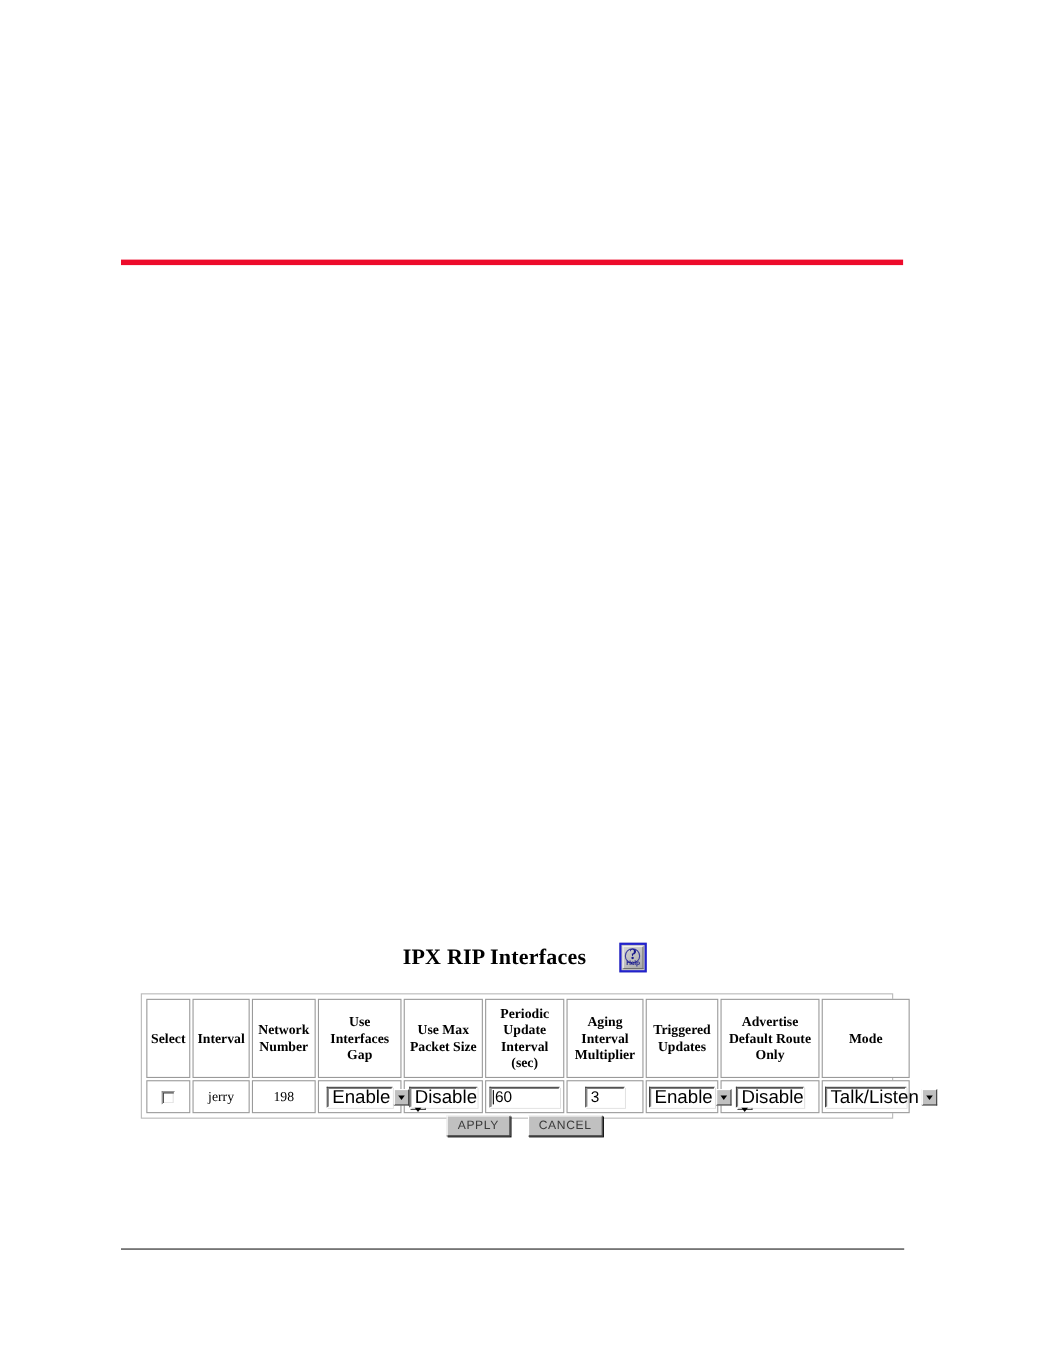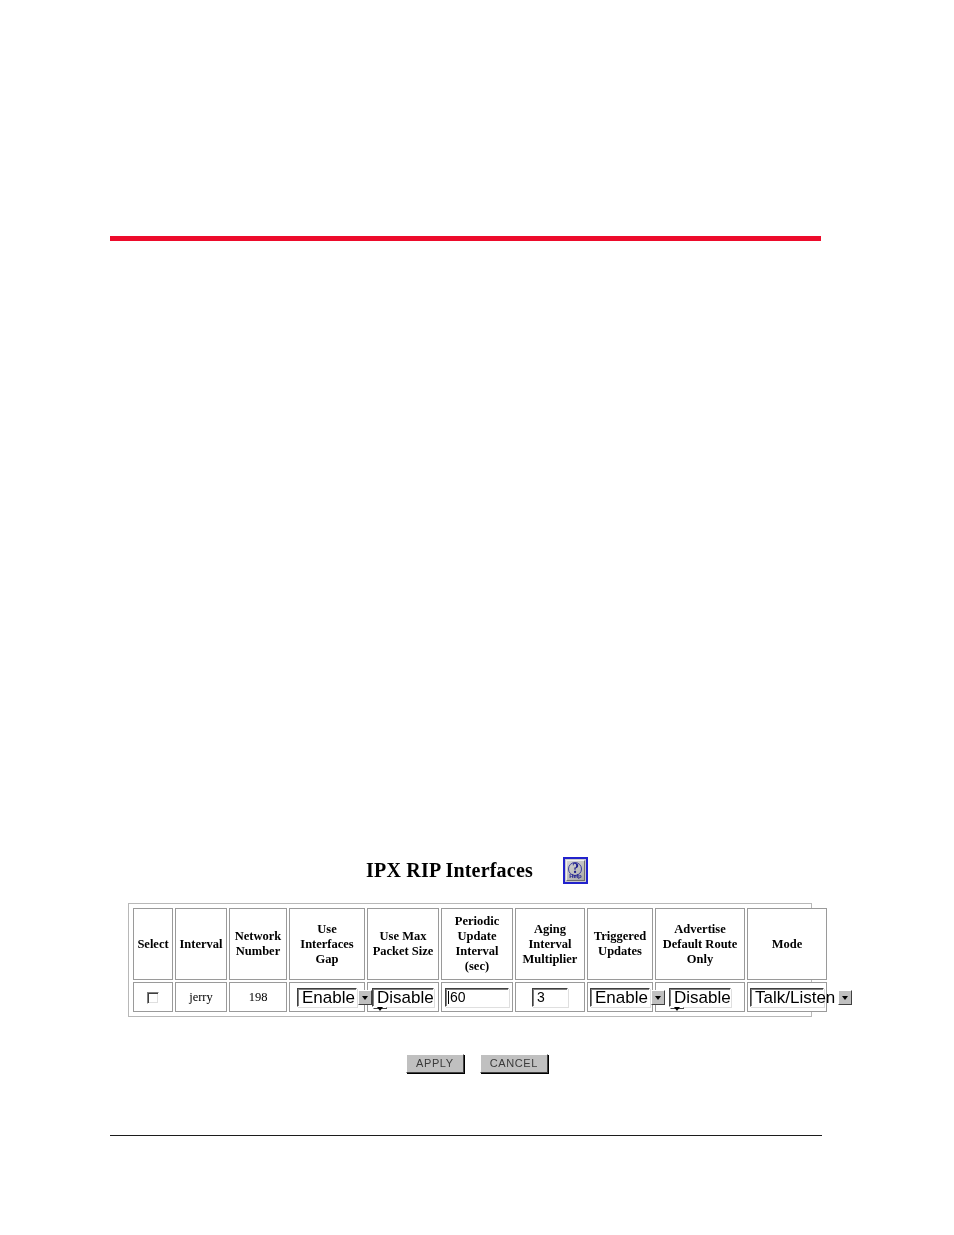--- a/index.html
+++ b/index.html
@@ -290,21 +290,20 @@
     box-shadow: 1px 1px 0 #000000;
     font-family: "Liberation Sans", sans-serif;
     font-size: 11px;
     line-height: 17px;
     color: #3a3a3a;
     letter-spacing: 0.6px;
     text-align: center;
     cursor: pointer;
     box-sizing: border-box;
     user-select: none;
-    margin-top: 40px;
   }
 </style>
 </head>
 <body>
 
 <div class="rule-top"></div>
 
 <div class="figure">
 
   <div class="fig-title-row">

